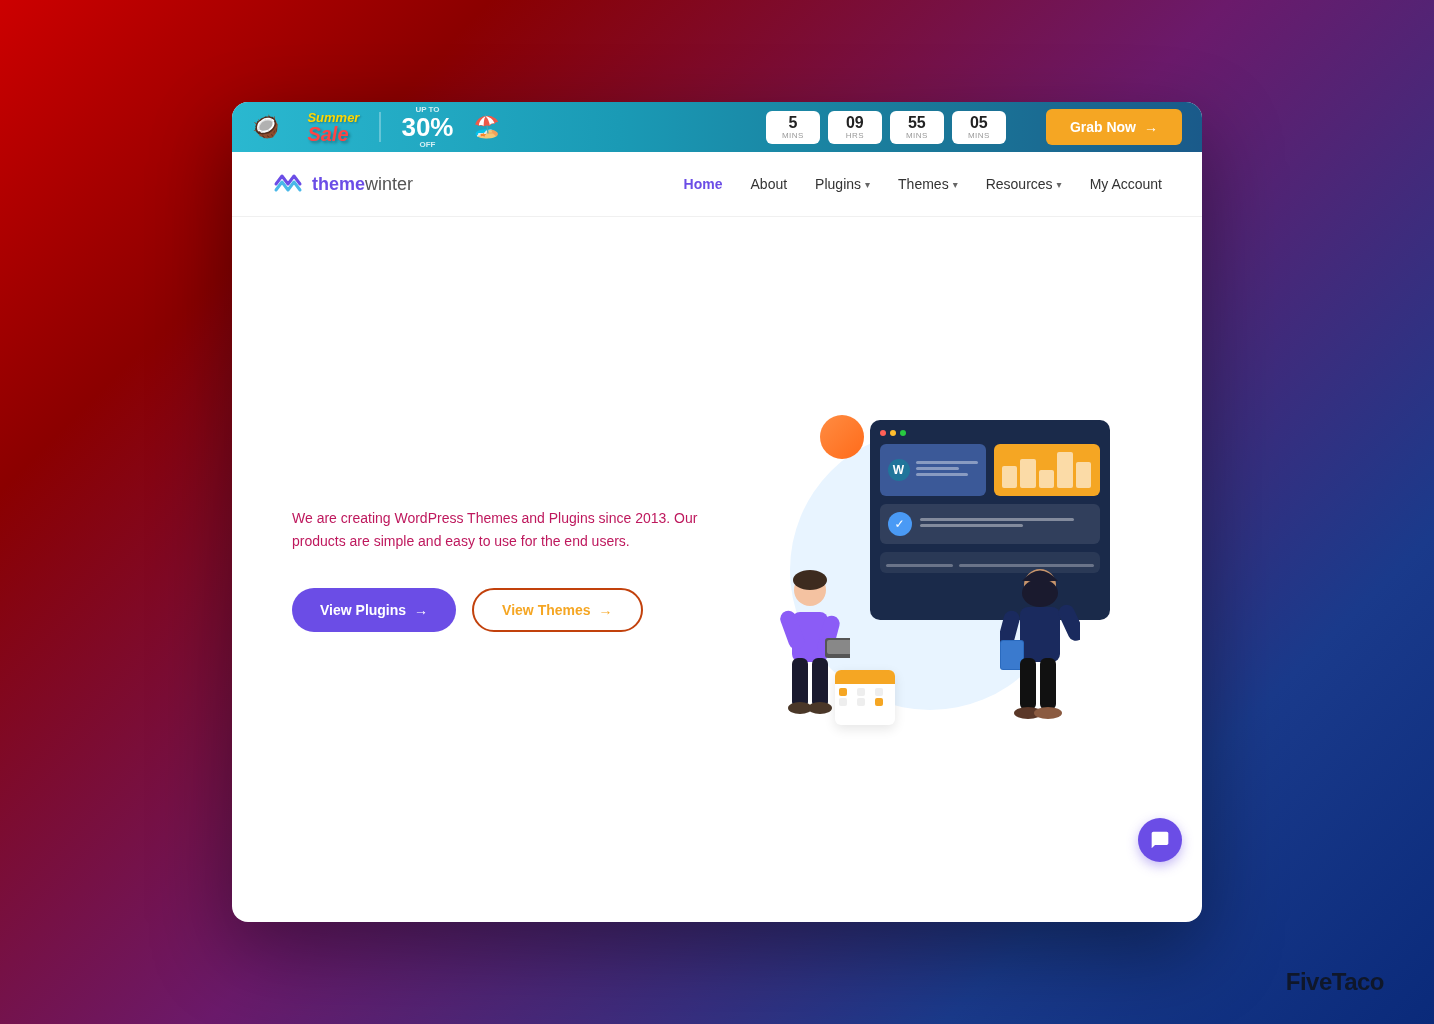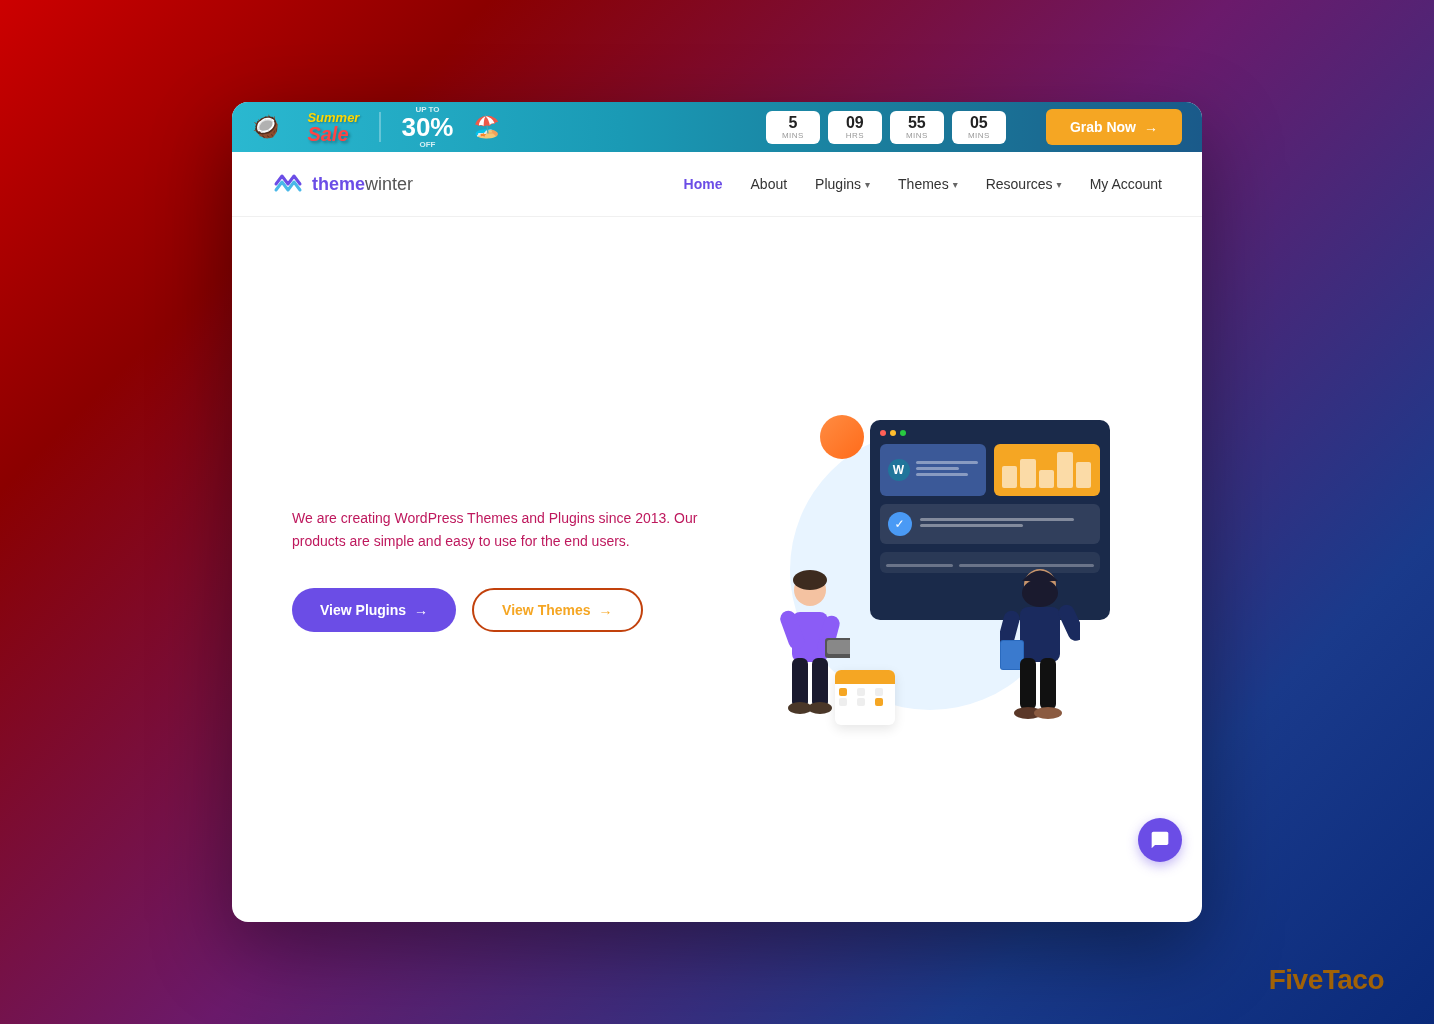--- a/index.html
+++ b/index.html
@@ -11,22 +11,22 @@
       align-items: center;
       justify-content: center;
       font-family: -apple-system, BlinkMacSystemFont, 'Segoe UI', sans-serif;
       position: relative;
       overflow: hidden;
     }
     .fivetaco-label {
       position: absolute;
       bottom: 28px;
       right: 50px;
-      color: #a16207;
-      font-size: 28px;
+      color: #0f172a;
+      font-size: 24px;
       font-weight: 700;
       letter-spacing: -0.5px;
     }
     .browser-window {
       width: 970px;
       height: 820px;
       background: white;
       border-radius: 16px;
       overflow: hidden;
       box-shadow: 0 30px 80px rgba(0,0,0,0.4);

